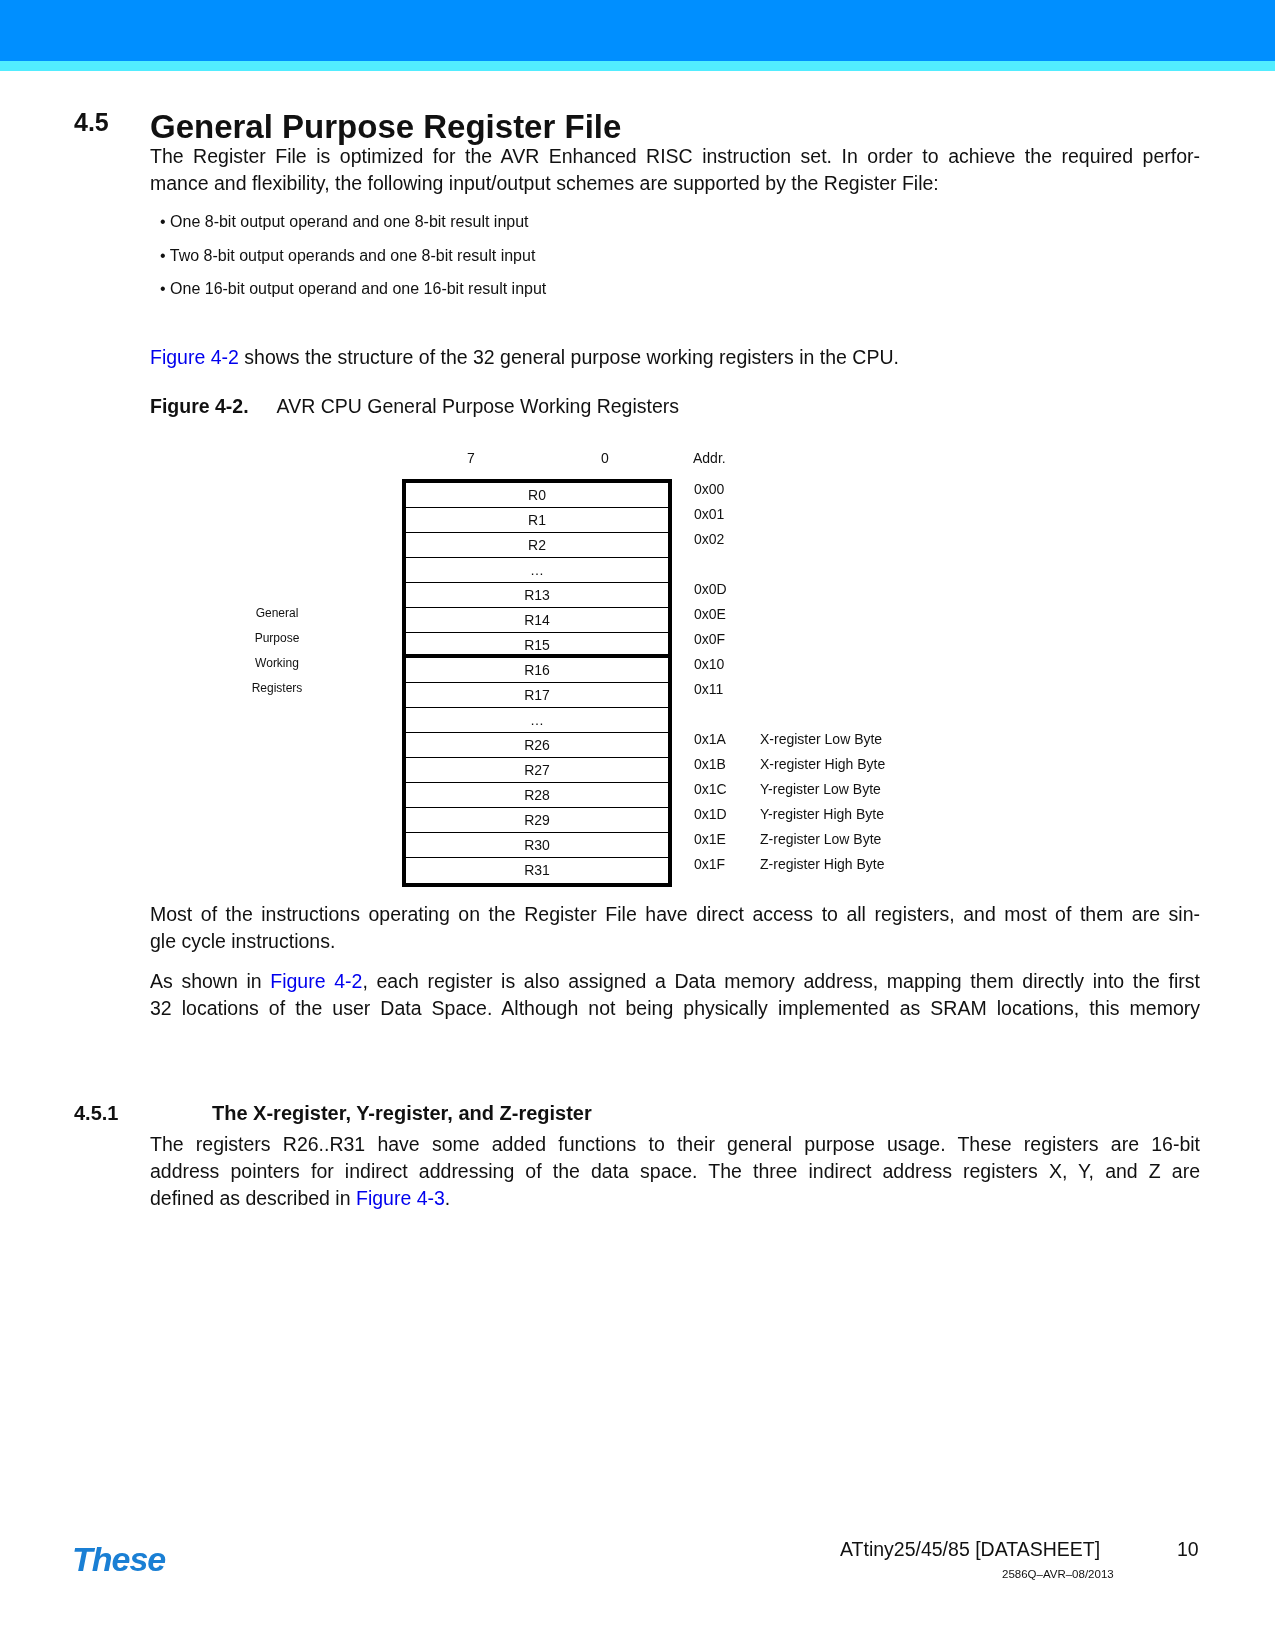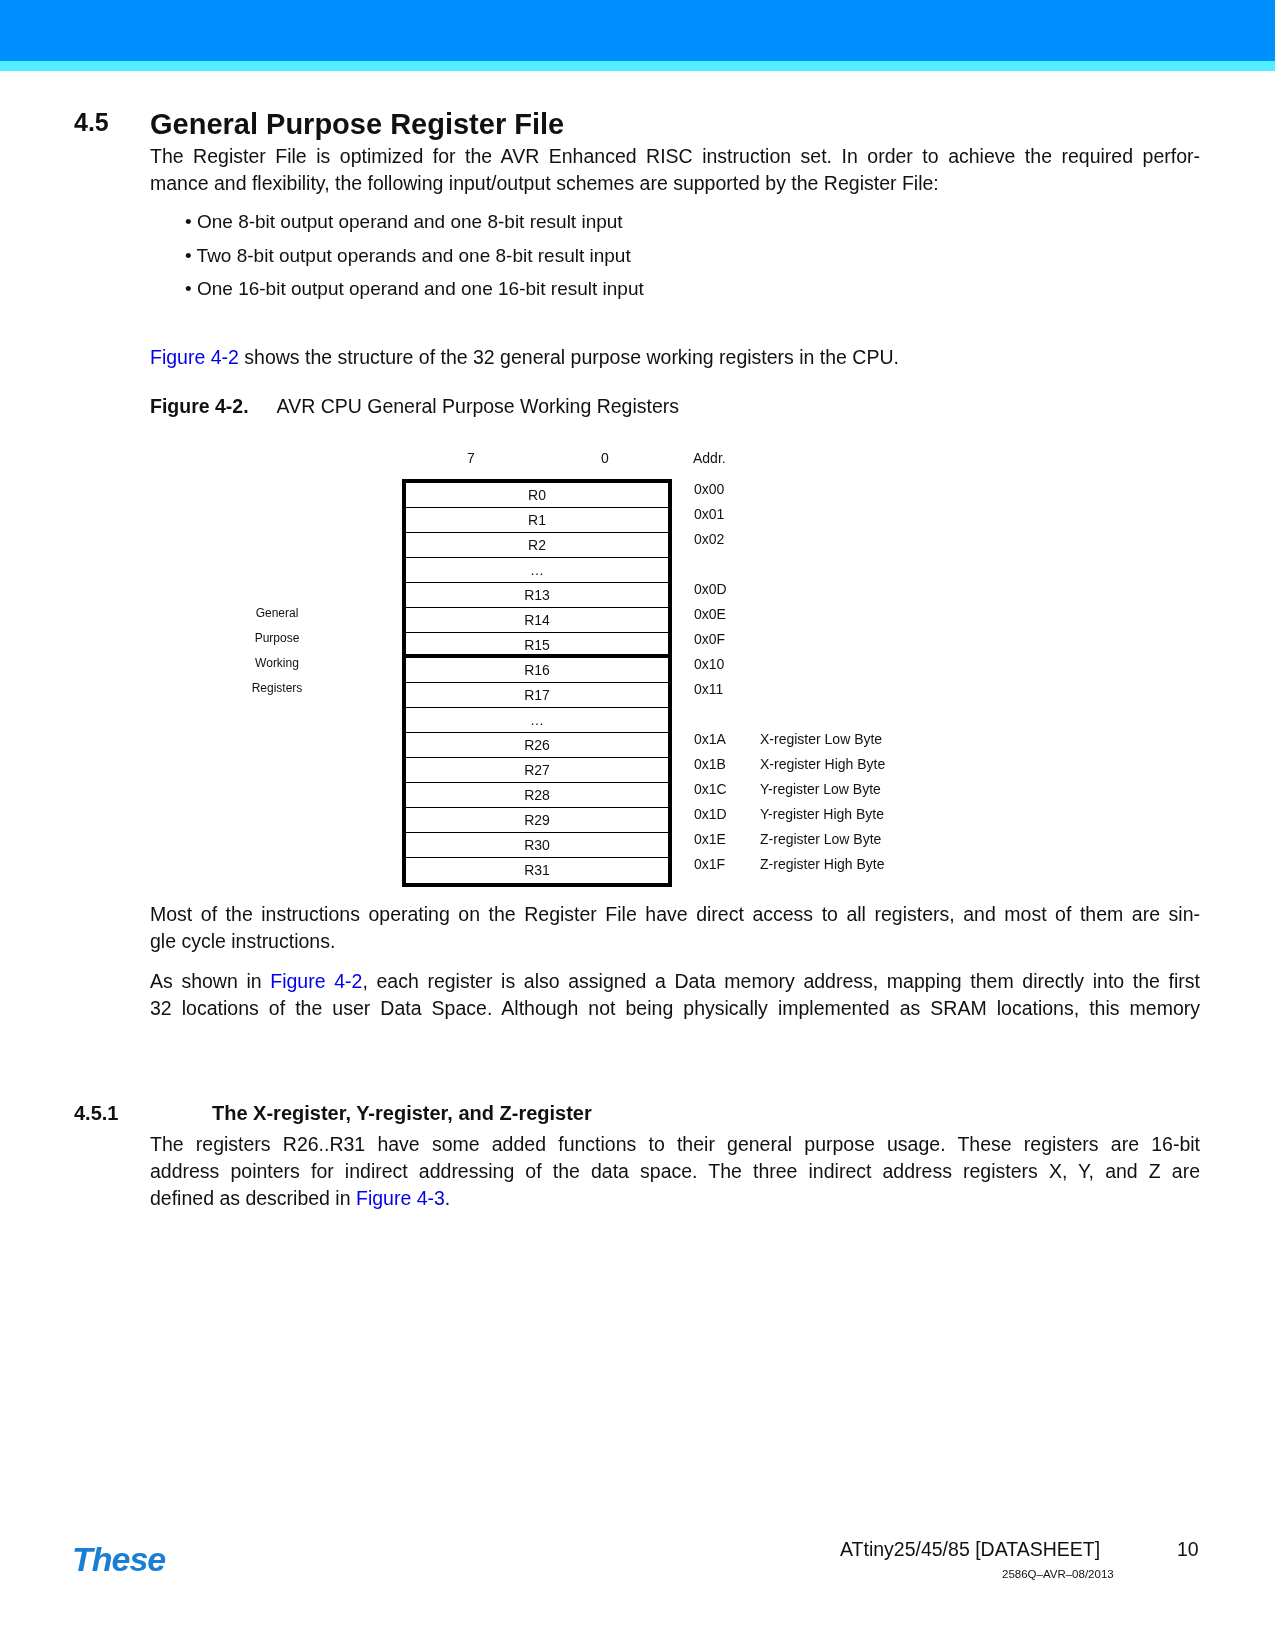--- a/index.html
+++ b/index.html
@@ -1,23 +1,23 @@
 <!DOCTYPE html>
 <html><head>
 <meta charset="utf-8">
 <style>
   html, body { margin:0; padding:0; }
   body { width:1275px; height:1650px; position:relative; background:#ffffff; font-family:"Liberation Sans", sans-serif; color:#111; overflow:hidden; }
   .topbar { position:absolute; left:0; top:0; width:1275px; height:61px; background:#008fff; }
   .topbar2 { position:absolute; left:0; top:61px; width:1275px; height:10px; background:#52edff; }
   .abs { position:absolute; }
   .h1num { left:74px; top:108px; font-size:25px; font-weight:bold; }
-  .h1title { left:150px; top:108px; font-size:29px; font-weight:bold;text-align:center; }
+  .h1title { left:150px; top:108px; font-size:33px; font-weight:bold;text-align:center; }
   .para { left:150px; width:1050px; font-size:19.5px; line-height:27px; text-align:justify; }
-  .bullets { left:160px; top:208px; font-size:19px;margin-left:25px; }
+  .bullets { left:160px; top:208px; font-size:16px; }
   .bullets div { height:33.5px; line-height:27px; }
   .link { color:#0000ee; }
   .figcap { left:150px; top:395px; font-size:19.5px; }
   .figcap b { margin-right:28px; }
   .small { font-size:14px; }
   .regbox { position:absolute; left:402px; top:479px; width:270px; border:4px solid #000; border-left-width:4px; border-right-width:4px; box-sizing:border-box; }
   .regrow { height:25px; border-bottom:1px solid #000; text-align:center; line-height:25px; font-size:14px; box-sizing:border-box; }
   .regrow.thick { border-bottom:4px solid #000; }
   .regrow:last-child { border-bottom:none; }
   .addr { position:absolute; left:694px; font-size:14px; }

